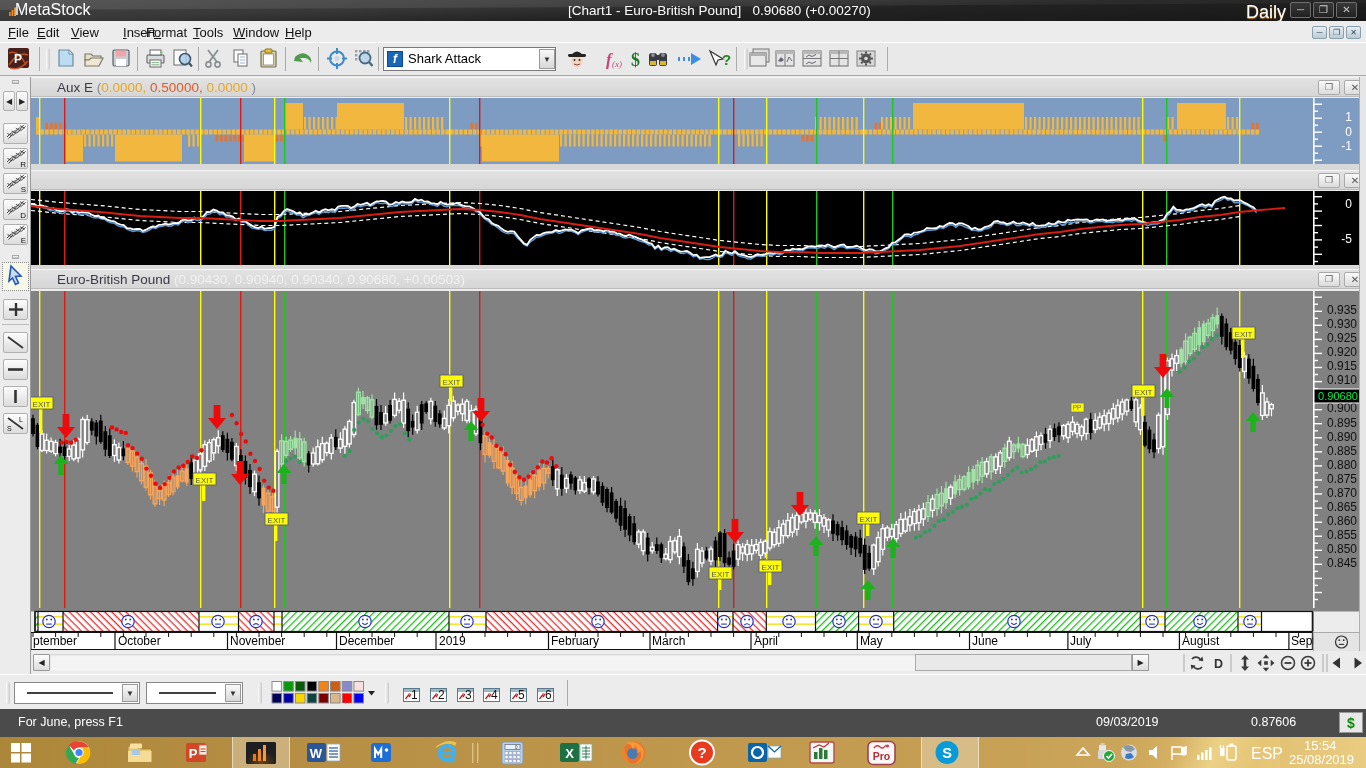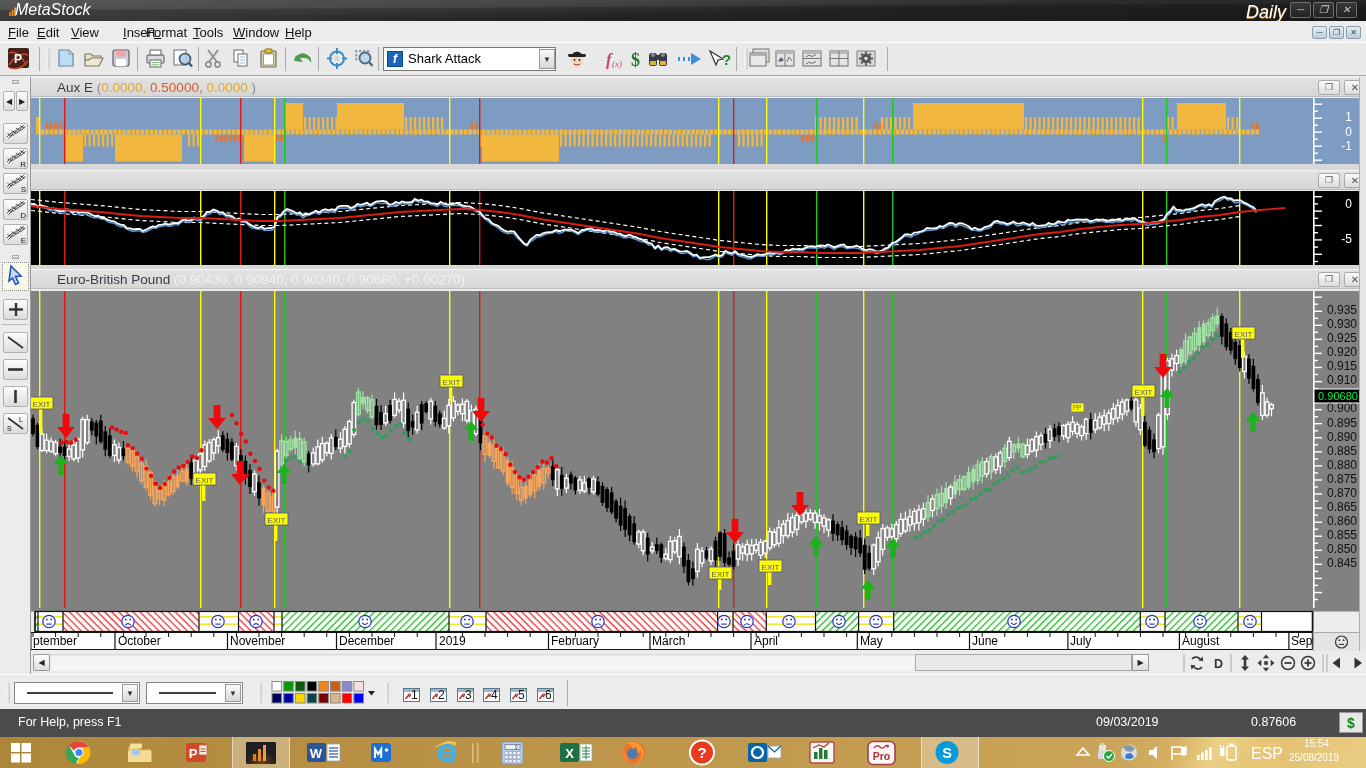--- a/index.html
+++ b/index.html
@@ -1,48 +1,49 @@
 <!DOCTYPE html>
 <html><head><meta charset="utf-8"><style>
 * { margin:0; padding:0; box-sizing:border-box; }
 html,body { width:1366px; height:768px; overflow:hidden; }
 body { font-family: "Liberation Sans", sans-serif; position:relative; background:#ECECEC; }
 .abs { position:absolute; }
 .titlebar { left:0; top:0; width:1366px; height:24px;
-  background:linear-gradient(178deg,#454545 0%,#383838 30%,#222222 55%,#161616 100%);font-style:italic; }
+  background:linear-gradient(178deg,#454545 0%,#383838 30%,#222222 55%,#161616 100%); }
 .tb-btn { position:absolute; top:2px; width:21px; height:16px; background:linear-gradient(#383838,#222);
   border:1px solid #6e6e6e; border-radius:2px; color:#ccc; text-align:center; line-height:14px; font-size:10px; }
 .menubar { left:0; top:21px; width:1366px; height:22px; background:#ECECEC; border-bottom:1px solid #fff; }
 .menu-item { position:absolute; top:4px; font-size:13px; color:#111; }
 .menu-item u { text-decoration:underline; }
 .toolbar1 { left:0; top:43px; width:1366px; height:33px; background:#E9E9E9; border-bottom:1px solid #A8A8A8; }
 .sep { position:absolute; top:4px; width:1px; height:24px; background:#ABABAB; }
 .grip { position:absolute; top:5px; width:4px; height:22px; background:linear-gradient(90deg,#fdfdfd,#c8c8c8); border-radius:2px; }
 .sidebar { left:0; top:77px; width:31px; height:613px; background:#ECECEC; border-right:1px solid #9a9a9a; }
 .sbtn { position:absolute; left:3px; width:25px; height:21px; background:linear-gradient(#fdfdfd,#dcdcdc);
   border:1px solid #b0b0b0; border-radius:2px; }
 .hdr { position:absolute; left:31px; width:1335px; height:20px;
   background:linear-gradient(#E2E2E2,#D6D6D6); border-top:1px solid #f5f5f5; border-bottom:1px solid #bdbdbd;
   font-size:13.5px; color:#3a3a46; }
 .hbtn { position:absolute; top:2px; width:22px; height:15px; background:linear-gradient(#fafafa,#dcdcdc);
   border:1px solid #aaa; border-radius:2px; color:#555; font-size:9px; text-align:center; line-height:13px; }
 .statusbar { left:0; top:709px; width:1366px; height:28px; background:#4B4B4B; color:#fff; font-size:12.5px; }
 .taskbar { left:0; top:737px; width:1366px; height:31px;
   background:linear-gradient(90deg,#ad8739 0%,#b58e44 20%,#bd964b 45%,#c49d52 65%,#caa458 80%,#d0ab5f 100%); }
 .tk-hl { position:absolute; top:0; height:31px; background:rgba(255,255,255,0.30); border-left:1px solid rgba(255,255,255,0.5); border-right:1px solid rgba(255,255,255,0.5); }
-.tray-txt { position:absolute; color:#fff; font-size:10px; }
+.tray-txt { position:absolute; color:#fff; font-size:13px; }
 </style></head><body>
 <div class="abs titlebar">
     <div class="abs" style="left:0;top:0;width:1366px;height:10px;background:linear-gradient(90deg,rgba(255,255,255,0.10),rgba(255,255,255,0.03));clip-path:polygon(0 0,100% 0,100% 30%,0 100%)"></div>
     <svg class="abs" style="left:9px;top:7px" width="8" height="9">
       <rect x="0" y="5" width="1.8" height="4" fill="#E87B1E"></rect>
       <rect x="2.6" y="3" width="1.8" height="6" fill="#F0922E"></rect>
       <rect x="5.2" y="0.5" width="1.8" height="8.5" fill="#F8A83E"></rect>
     </svg>
     <div class="abs" style="left:15px;top:1px;font-size:16px;color:#fff;">MetaStock</div>
+    <div class="abs" style="left:568px;top:3px;font-size:13.5px;color:#fff;">[Chart1 - Euro-British Pound] &nbsp; 0.90680 (+0.00270)</div>
     <div class="abs" style="left:1246px;top:2px;font-size:18px;color:#fff;text-shadow:0 1px 1px rgba(235,150,40,0.75);">Daily</div>
     <div class="tb-btn" style="left:1290px;">─</div>
     <div class="tb-btn" style="left:1313px;">❐</div>
     <div class="tb-btn" style="left:1336px;">✕</div>
   </div>
 <div class="abs menubar">
     <div class="menu-item" style="left:8px"><u>F</u>ile</div>
     <div class="menu-item" style="left:37px"><u>E</u>dit</div>
     <div class="menu-item" style="left:71px"><u>V</u>iew</div>
     <div class="menu-item" style="left:123px"><u>I</u>nsert</div>
@@ -297,21 +298,21 @@
 <div class="hdr" style="top:77px">
     <div class="abs" style="left:26px;top:2px;white-space:nowrap">Aux E <span style="color:#8a8a96">(</span><span style="color:#E8A820">0.0000,</span> <span style="color:#E05A28">0.50000,</span> <span style="color:#E8A820">0.0000</span> <span style="color:#8a8a96">)</span></div>
     <div class="hbtn" style="left:1287px">❐</div>
     <div class="hbtn" style="left:1313px;font-size:10px">✕</div>
   </div>
 <div class="hdr" style="top:170px">
     <div class="hbtn" style="left:1287px">❐</div>
     <div class="hbtn" style="left:1313px;font-size:10px">✕</div>
   </div>
 <div class="hdr" style="top:269px">
-    <div class="abs" style="left:26px;top:2px;white-space:nowrap">Euro-British Pound <span style="color:#F2F2F2">(0.90430, 0.90940, 0.90340, 0.90680, +0.00270)</span></div>
+    <div class="abs" style="left:26px;top:2px;white-space:nowrap">Euro-British Pound <span style="color:#F2F2F2">(0.90430, 0.90940, 0.90340, 0.90680, +0.00503)</span></div>
     <div class="hbtn" style="left:1287px">❐</div>
     <div class="hbtn" style="left:1313px;font-size:10px">✕</div>
   </div>
 <svg width="1335" height="66" style="position:absolute;left:31px;top:98px">
     <rect x="0" y="0" width="1335" height="66" fill="#7E9BC1"></rect>
     <rect x="5.0" y="19.0" width="3.5" height="12.5" fill="#F2B73E"></rect>
     <rect x="14.5" y="24.5" width="2.6" height="7" rx="1.2" fill="#EE7226"></rect>
     <rect x="19.0" y="24.5" width="2.6" height="7" rx="1.2" fill="#EE7226"></rect>
     <rect x="23.5" y="24.5" width="2.6" height="7" rx="1.2" fill="#EE7226"></rect>
     <rect x="28.0" y="24.5" width="2.6" height="7" rx="1.2" fill="#EE7226"></rect>
@@ -1939,21 +1940,21 @@
       <div class="abs" style="left:0;top:0;width:15px;height:2.5px;background:#9ab8c8"></div>
       <svg class="abs" style="left:0;top:2px" width="8" height="11">
         <path d="M1.5 8 l3 -4 l1.5 2" stroke="#B82020" stroke-width="1.3" fill="none"></path>
         <path d="M4.5 3 l2 0 l-0.4 2" stroke="#B82020" stroke-width="1" fill="none"></path>
       </svg>
       <div class="abs" style="left:7px;top:-1px;font-size:12px;color:#111">6</div>
     </div>
     <div class="abs" style="left:567px;top:5px;width:1px;height:26px;background:#aaa"></div>
   </div>
 <div class="abs statusbar">
-    <div class="abs" style="left:18px;top:6px">For Help, press F1</div>
+    <div class="abs" style="left:18px;top:6px">For June, press F1</div>
     <div class="abs" style="left:1096px;top:6px">09/03/2019</div>
     <div class="abs" style="left:1251px;top:6px">0.87606</div>
     <div class="abs" style="left:1339px;top:3px;width:24px;height:21px;background:#E8E8E8;border:1px solid #999;text-align:center;line-height:20px;color:#0A8A0A;font-weight:bold;font-size:14px">$</div>
   </div>
 <div class="abs taskbar">
     <div class="abs" style="left:1120px;top:0;width:246px;height:31px;background:linear-gradient(100deg,rgba(255,228,150,0) 0%,rgba(255,225,140,0.35) 45%,rgba(255,232,160,0.55) 100%)"></div>
     <div class="abs" style="left:1150px;top:0;width:130px;height:31px;background:linear-gradient(115deg,rgba(255,240,180,0) 20%,rgba(255,238,170,0.45) 50%,rgba(250,220,130,0.2) 80%)"></div>
     <div class="tk-hl" style="left:232px;width:58px"></div>
     <div class="tk-hl" style="left:921px;width:58px"></div>
     <svg class="abs" style="left:0;top:0" width="1366" height="31">

